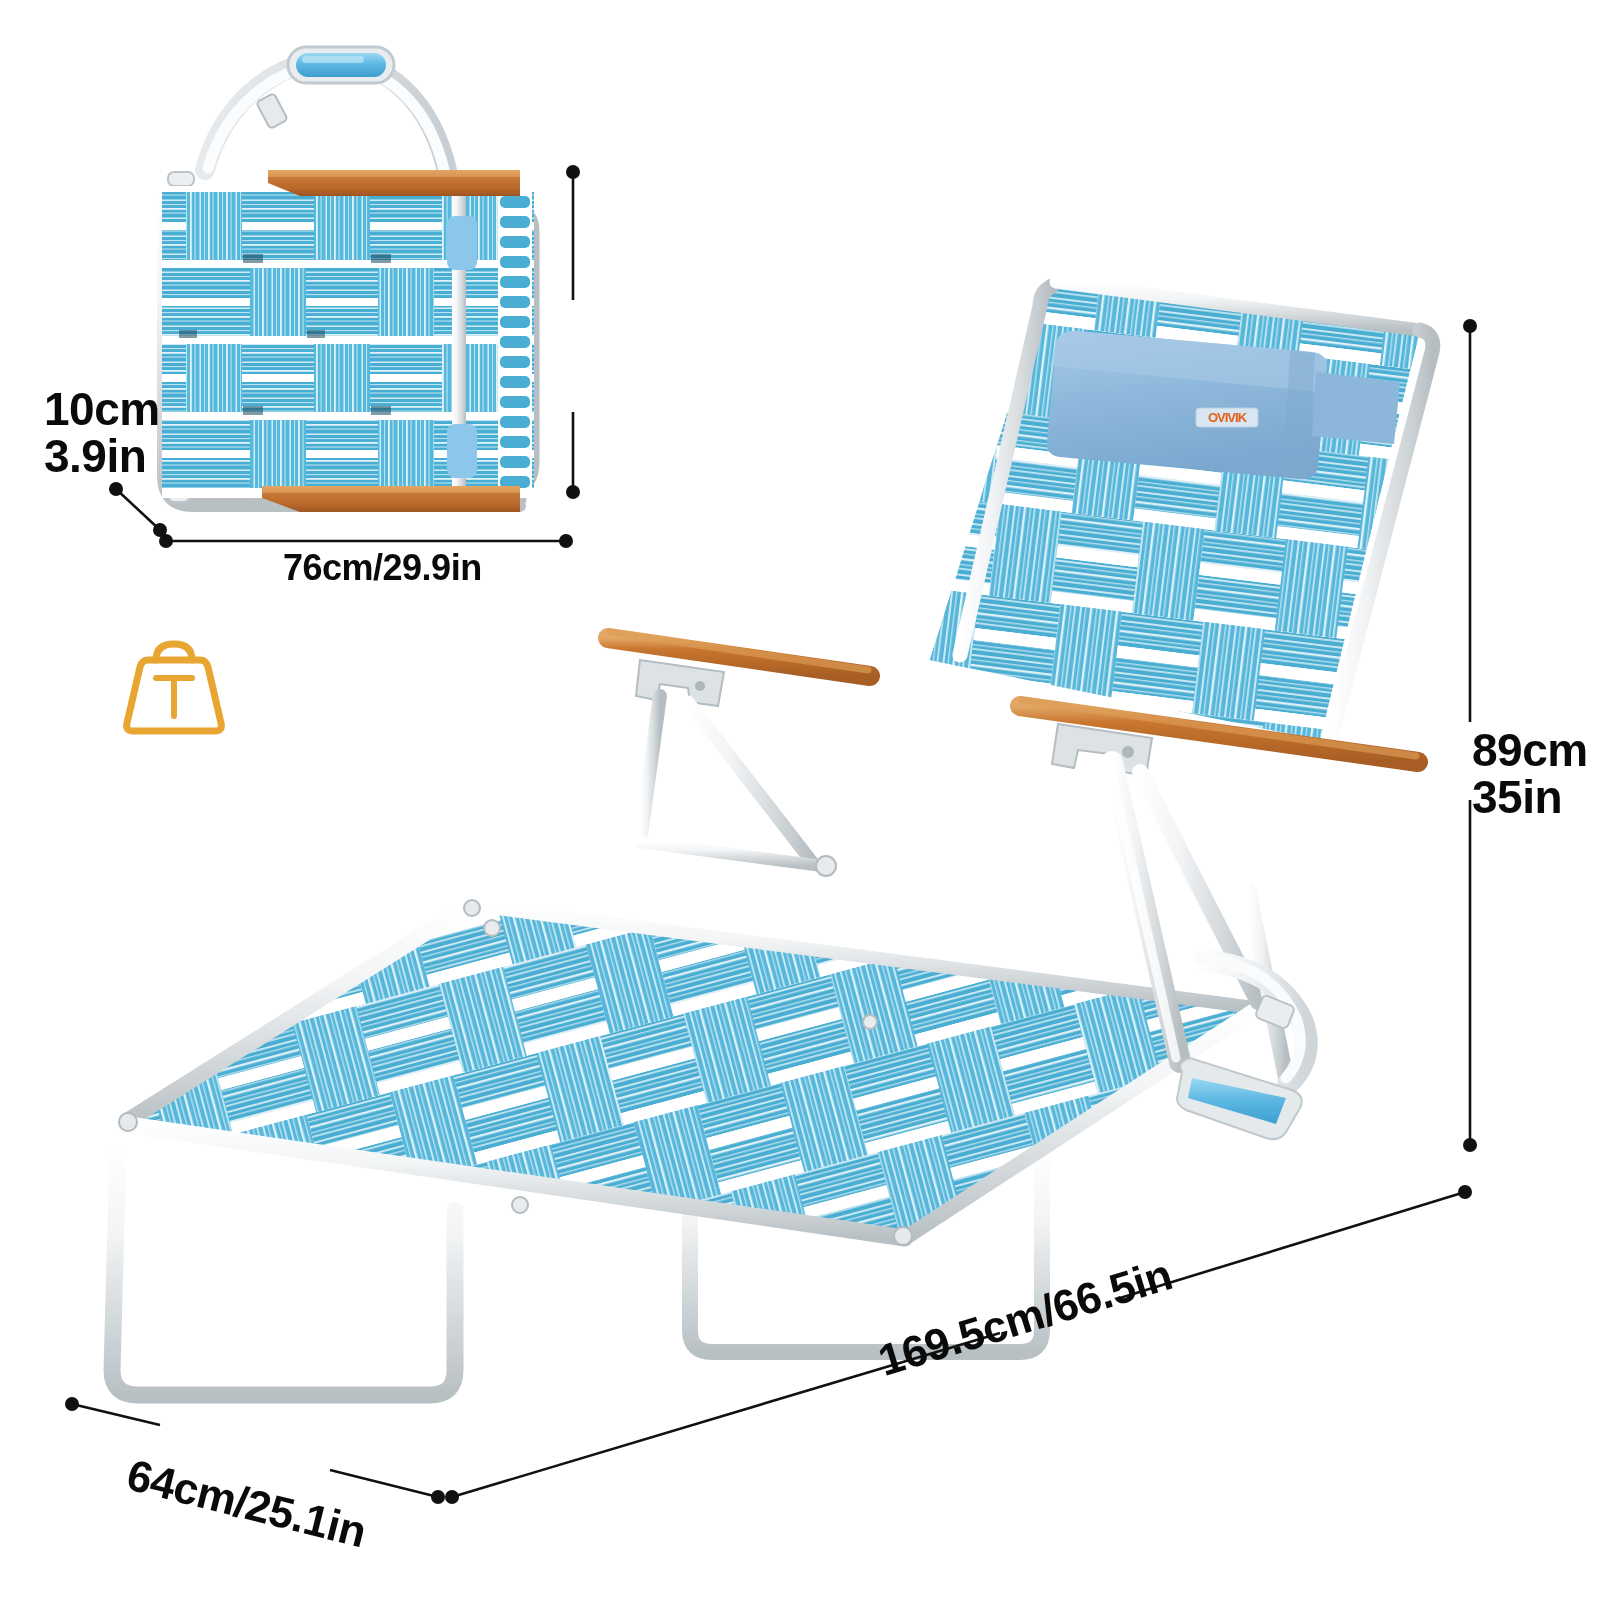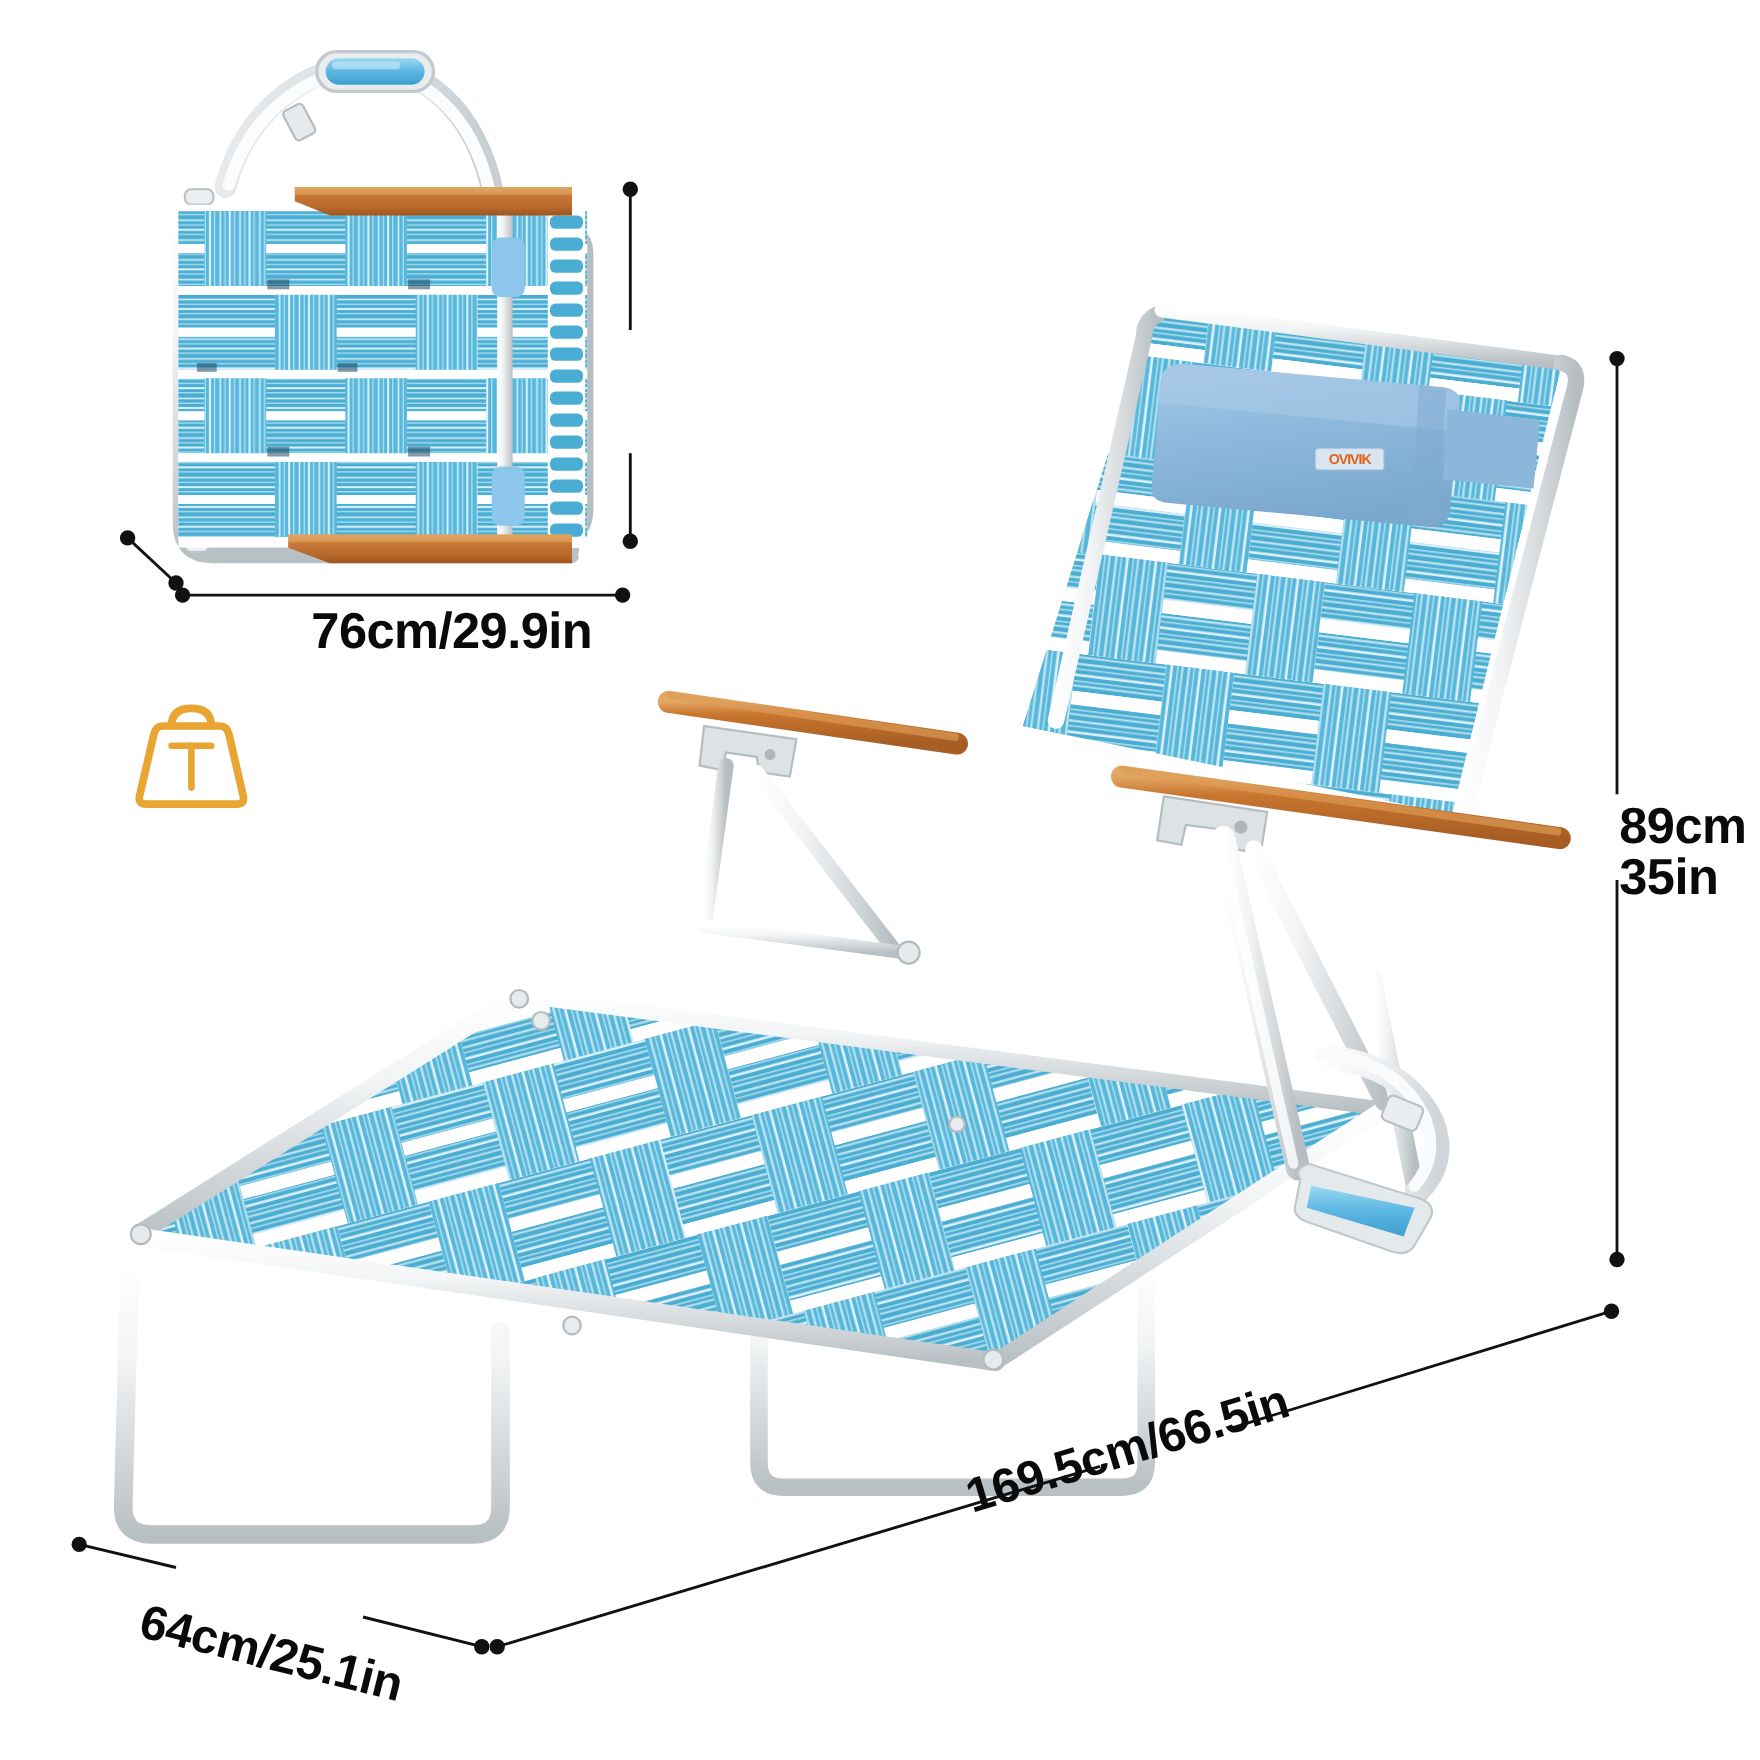--- a/index.html
+++ b/index.html
@@ -554,22 +554,26 @@
       <circle cx="1470" cy="326" r="7"></circle>
       <circle cx="1470" cy="1145" r="7"></circle>
       <circle cx="452" cy="1497" r="7"></circle>
       <circle cx="1465" cy="1192" r="7"></circle>
       <circle cx="72" cy="1404" r="7"></circle>
       <circle cx="438" cy="1497" r="7"></circle>
     </g>
   </svg>
 
 
-
-  <div class="dim-label" style="left:283px;top:550px;font-size:46px;">76cm/29.9in</div>
+  <div class="dim-label" style="left:44px;top:386px;font-size:46px;text-align:left;">
+    <div>10cm</div>
+    <div>3.9in</div>
+  </div>
+
+  <div class="dim-label" style="left:283px;top:550px;font-size:36px;">76cm/29.9in</div>
 
   <div class="dim-label" style="left:1424px;top:727px;font-size:46px;text-align:left;margin-left:48px;">
     <div>89cm</div>
     <div>35in</div>
   </div>
 
   <div class="dim-label" style="left:880px;top:1340px;font-size:44px;transform:rotate(-17deg);transform-origin:0 50%;">169.5cm/66.5in</div>
 
   <div class="dim-label" style="left:128px;top:1452px;font-size:44px;transform:rotate(14deg);transform-origin:0 50%;">64cm/25.1in</div>
 

